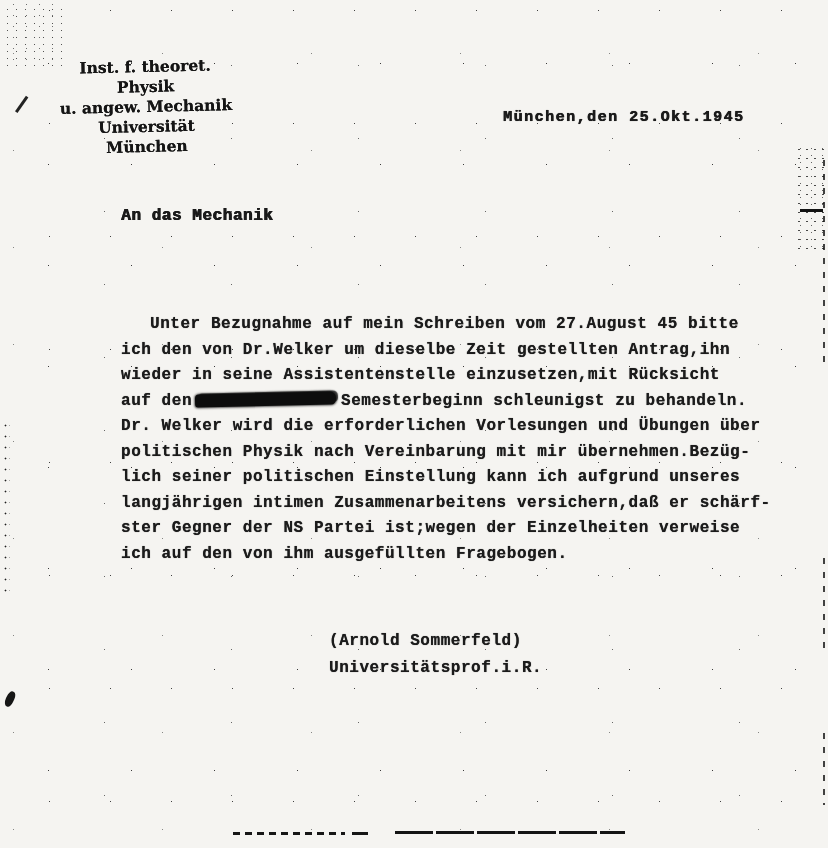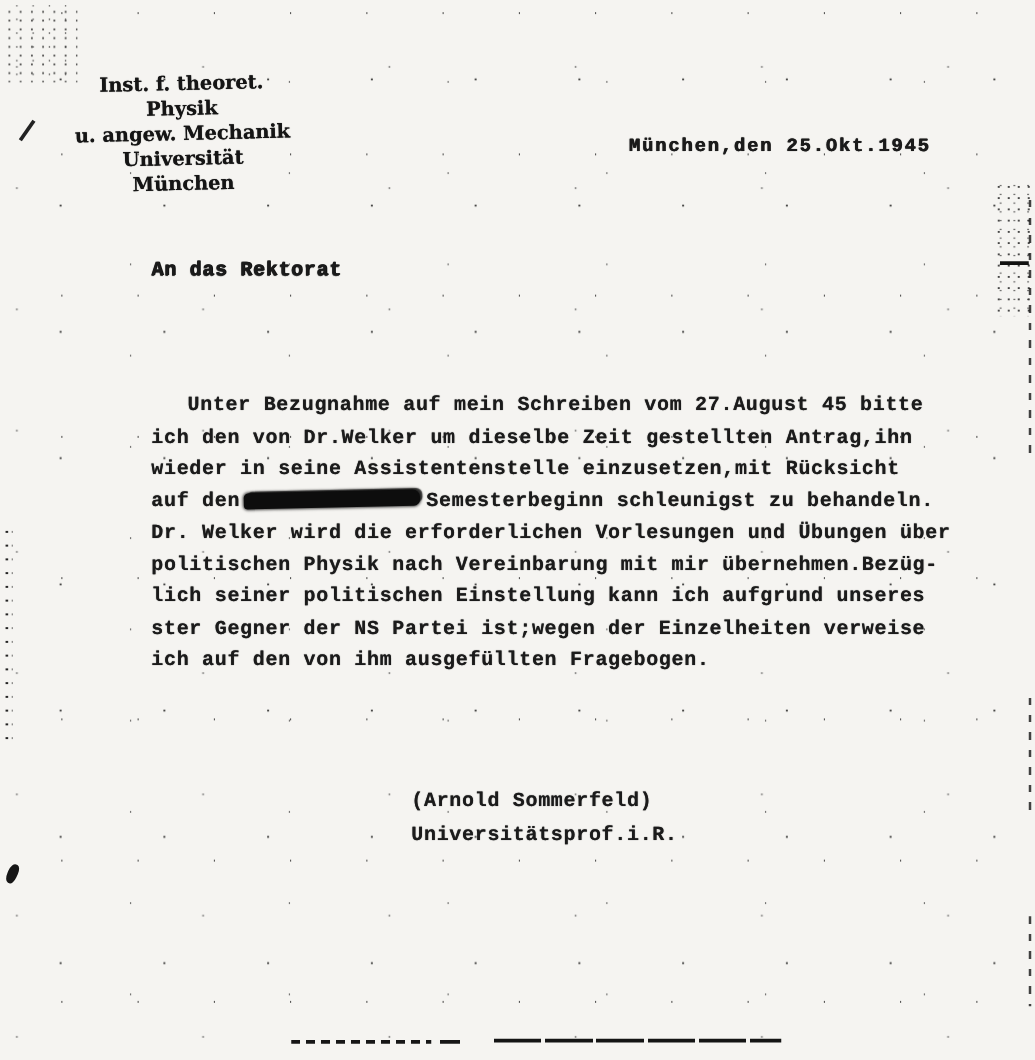--- a/index.html
+++ b/index.html
@@ -139,30 +139,31 @@
 <div class="page">
 
   <div class="letterhead">
     <div>Inst. f. theoret. Physik</div>
     <div>u. angew. Mechanik</div>
     <div>Universität München</div>
   </div>
 
   <div class="dateline typewriter">München,den 25.Okt.1945</div>
 
-  <div class="salutation typewriter">An das Rektorat</div>
+  <div class="salutation typewriter">An das Mechanik</div>
 
   <div class="body-block typewriter">
     <div class="body-line indent">Unter Bezugnahme auf mein Schreiben vom 27.August 45 bitte</div>
     <div class="body-line">ich den von Dr.Welker um dieselbe Zeit gestellten Antrag,ihn</div>
     <div class="body-line">wieder in seine Assistentenstelle einzusetzen,mit Rücksicht</div>
     <div class="body-line"><span>auf den</span><span class="redacted"></span><span>Semesterbeginn schleunigst zu behandeln.</span></div>
     <div class="body-line">Dr. Welker wird die erforderlichen Vorlesungen und Übungen über</div>
     <div class="body-line">politischen Physik nach Vereinbarung mit mir übernehmen.Bezüg-</div>
     <div class="body-line">lich seiner politischen Einstellung kann ich aufgrund unseres</div>
+    <div class="body-line">langjährigen intimen Zusammenarbeitens versichern,daß er schärf-</div>
     <div class="body-line">ster Gegner der NS Partei ist;wegen der Einzelheiten verweise</div>
     <div class="body-line">ich auf den von ihm ausgefüllten Fragebogen.</div>
   </div>
 
   <div class="signature-block typewriter">
     <div>(Arnold Sommerfeld)</div>
     <div>Universitätsprof.i.R.</div>
   </div>
 
   <div class="noise-cluster cluster-top-left"></div>

